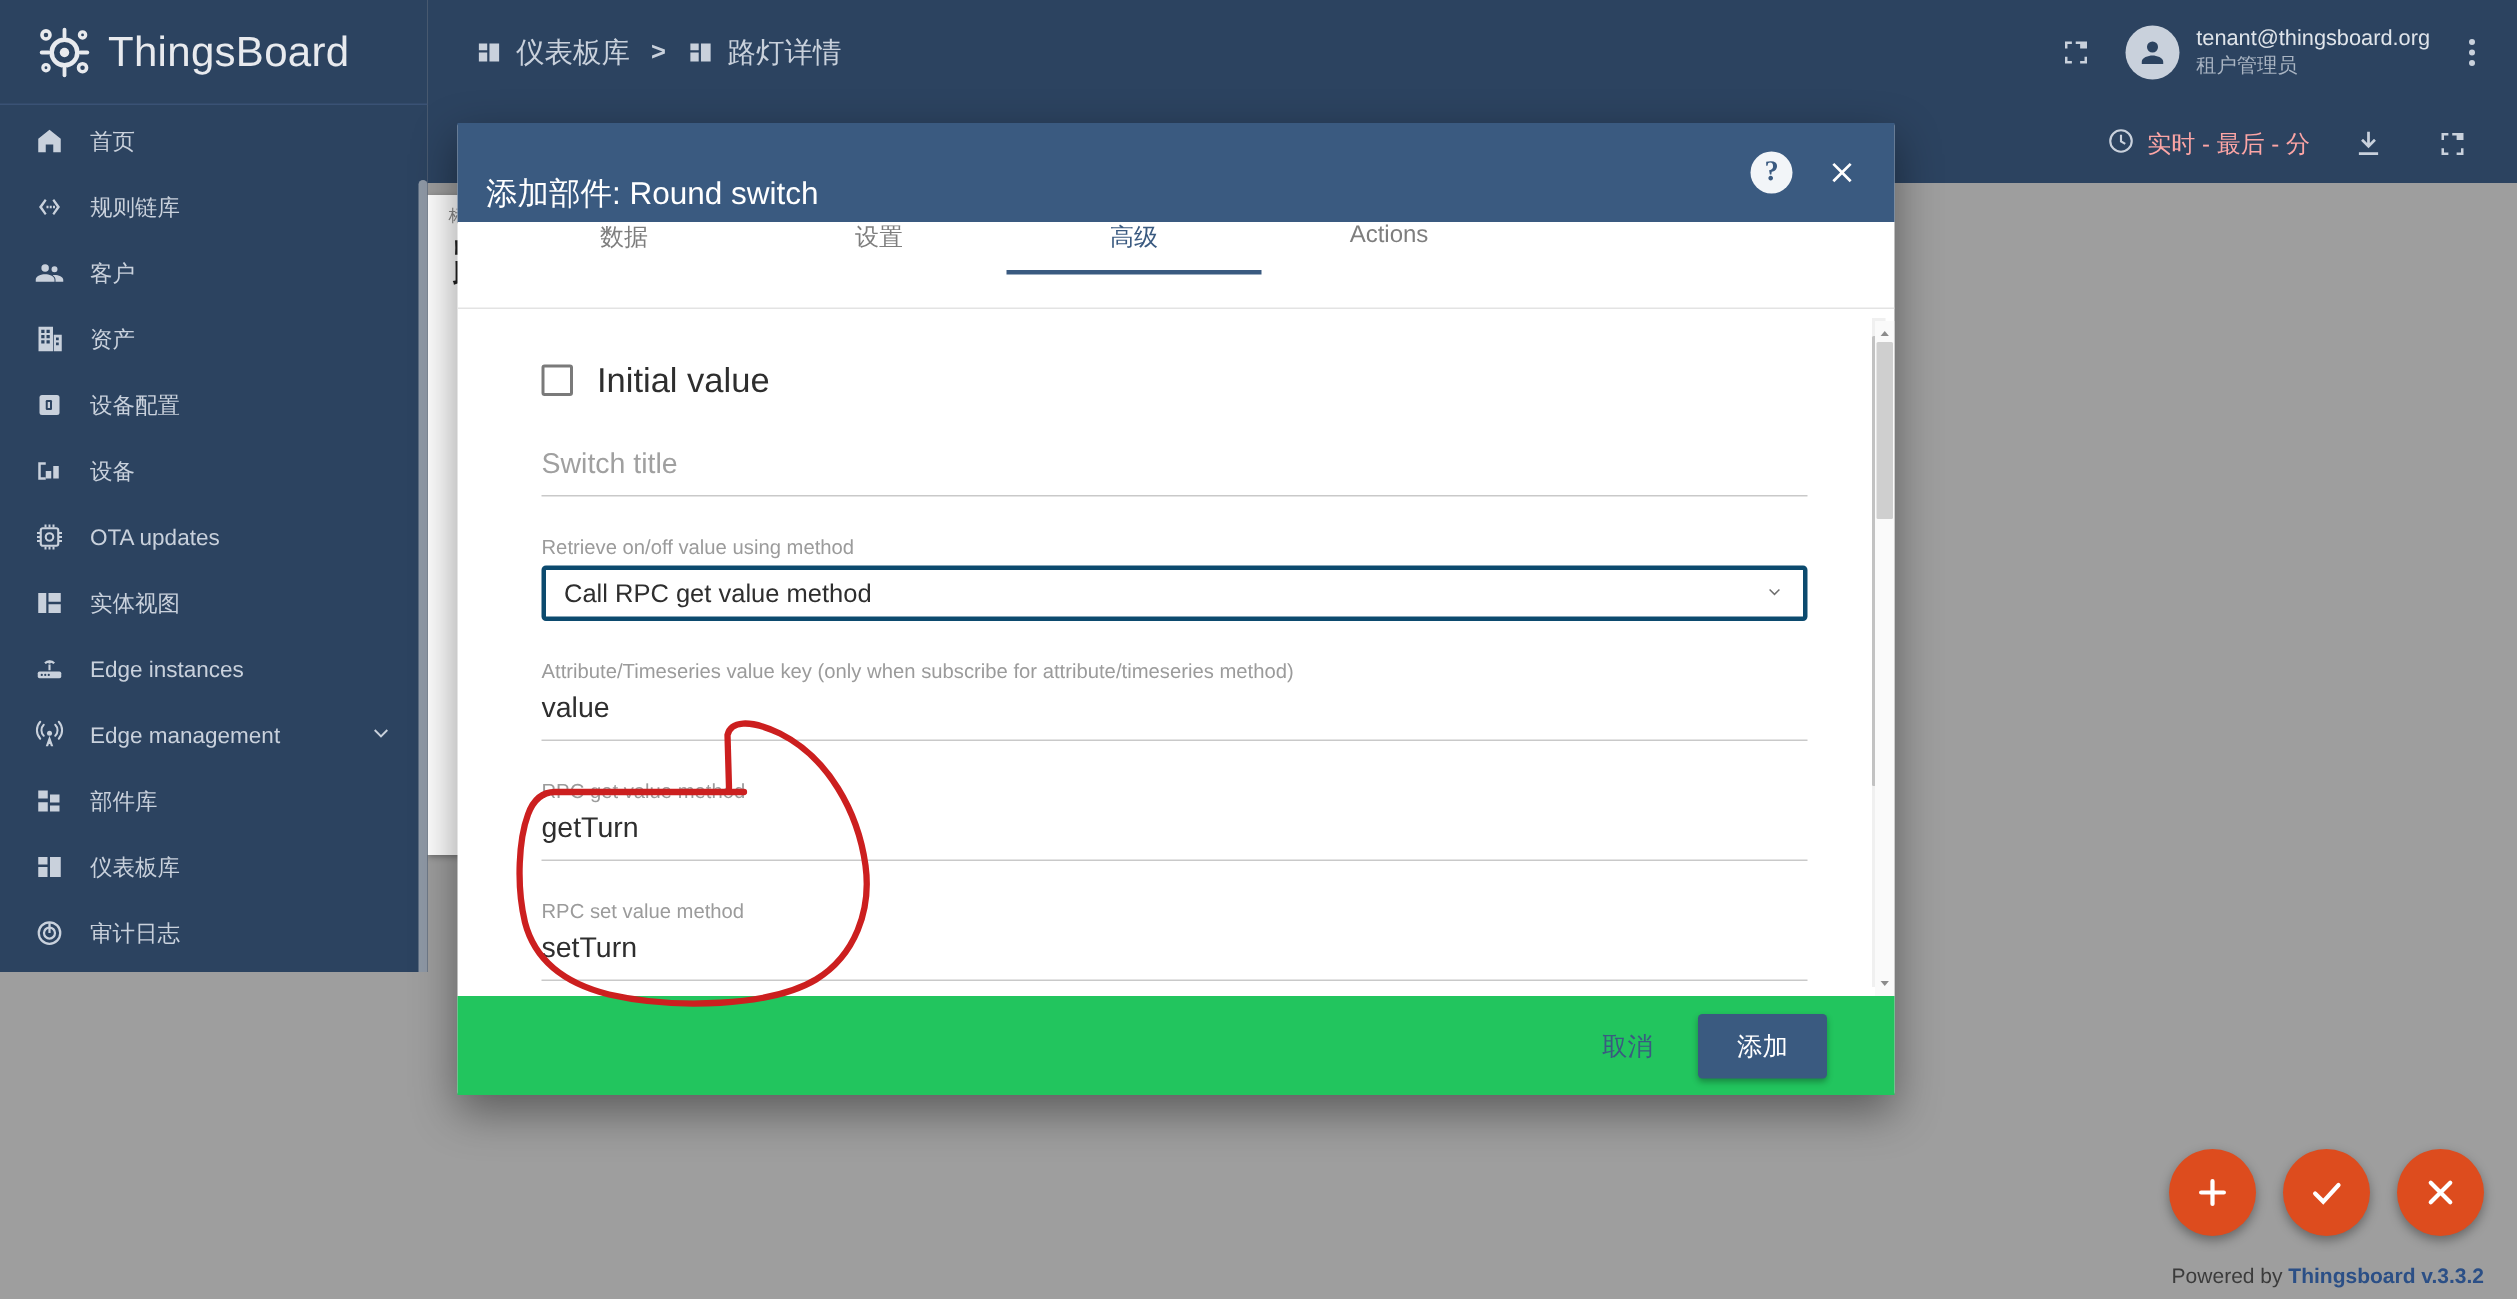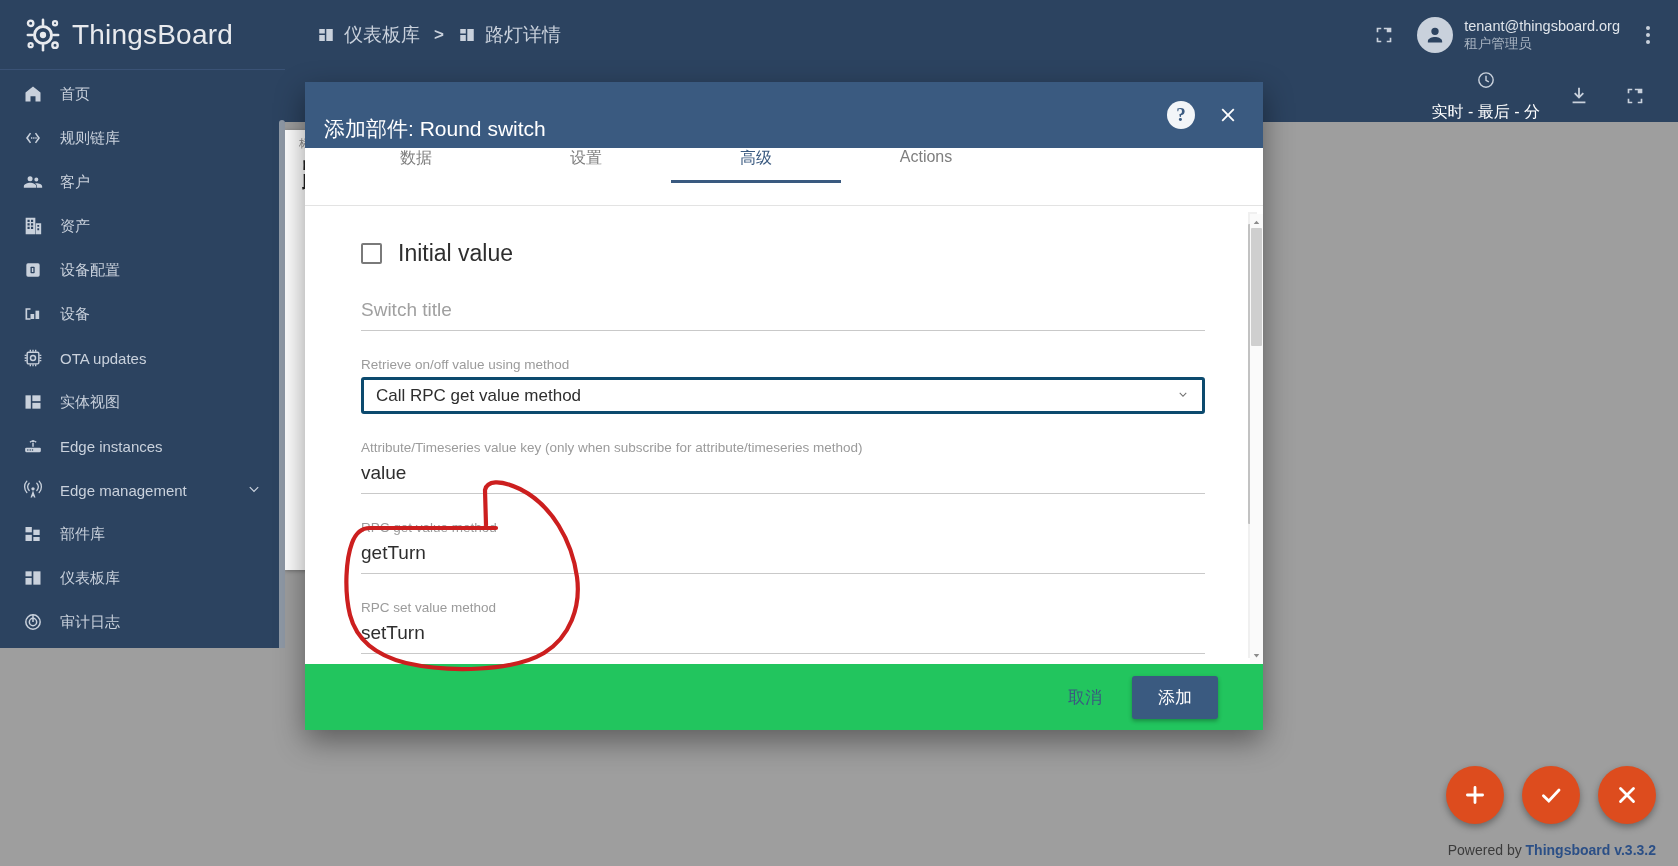--- a/index.html
+++ b/index.html
@@ -69,21 +69,21 @@
   .user-role { color: #a9b4c2; font-size: 13.5px; }
   .kebab { display: flex; flex-direction: column; gap: 3px; cursor: pointer; padding: 6px 10px; }
   .kebab i { width: 4px; height: 4px; border-radius: 50%; background: #c9d1dc; display: block; }
 
   
   .dash-toolbar {
     position: absolute; left: 285px; top: 70px; right: 0; height: 52px;
     background: #2c4360; display: flex; align-items: center; justify-content: flex-end;
     gap: 22px; padding-right: 26px; z-index: 3;
   }
-  .timewindow { display: flex; align-items: center; gap: 8px; color: #ffffff; font-size: 16px; cursor: pointer; flex-direction: column; }
+  .timewindow { display: flex; align-items: center; gap: 8px; color: #fca5a5; font-size: 16px; cursor: pointer; }
   .timewindow svg { width: 20px; height: 20px; fill: none; stroke: #c9d1dc; stroke-width: 1.7; }
 
   
   .dash-bg {
     position: absolute; left: 285px; top: 122px; right: 0; bottom: 0;
     background: #9e9e9e; z-index: 1;
   }
   .widget-card {
     position: absolute; left: 0px; top: 8px; width: 620px; height: 440px;
     background: #ffffff; box-shadow: 0 1px 4px rgba(0,0,0,.3);

